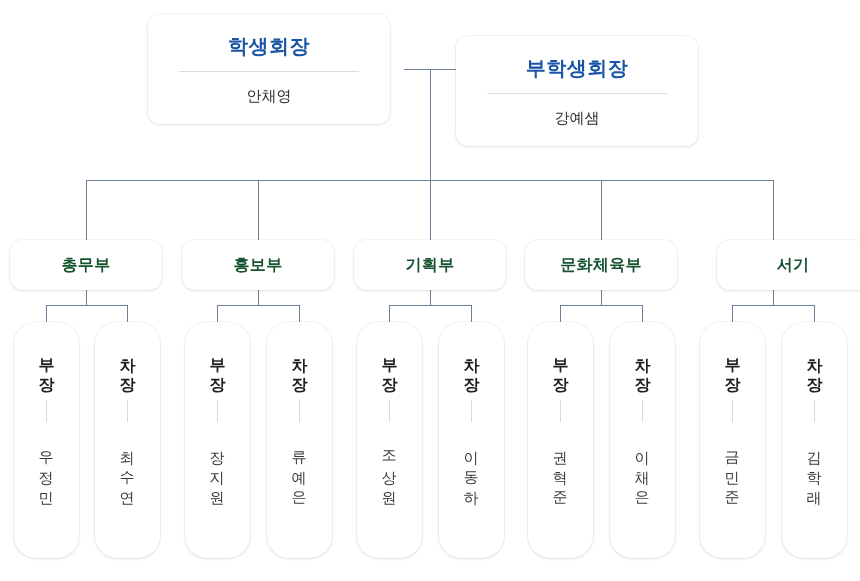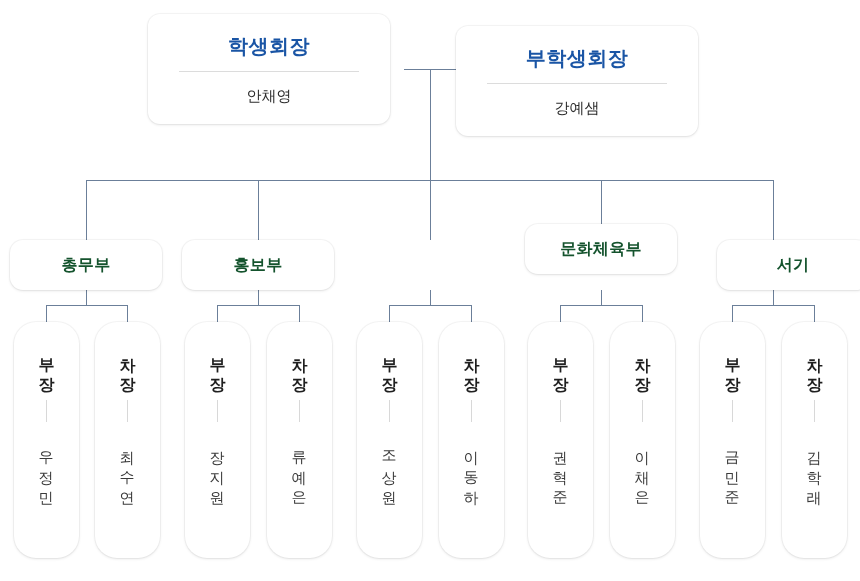--- a/index.html
+++ b/index.html
@@ -164,33 +164,36 @@
   <div class="line h" style="left:732px; top:305px; width:82px;"></div>
   <div class="line v" style="left:732px; top:305px; height:18px;"></div>
   <div class="line v" style="left:814px; top:305px; height:18px;"></div>
 
   <div class="card exec-card" style="left:148px; top:14px;">
     <div class="exec-title">학생회장</div>
     <div class="exec-divider"></div>
     <div class="exec-name">안채영</div>
   </div>
 
-  <div class="card exec-card" style="left:456px; top:26px;">
+  <div class="card exec-card" style="left:456px; top:36px;">
     <div class="exec-title">부학생회장</div>
     <div class="exec-divider"></div>
     <div class="exec-name">강예샘</div>
   </div>
 
   <div class="card dept-card" style="left:10px; top:240px; width:152px;">
     <div class="dept-title">총무부</div>
   </div>
   <div class="card dept-card" style="left:182px; top:240px; width:152px;justify-content:center;">
     <div class="dept-title">홍보부</div>
   </div>
-  <div class="card dept-card" style="left:525px; top:224px; width:152px;">
+  <div class="card dept-card" style="left:354px; top:240px; width:152px;">
+    <div class="dept-title">기획부</div>
+  </div>
+  <div class="card dept-card" style="left:525px; top:240px; width:152px;">
     <div class="dept-title">문화체육부</div>
   </div>
   <div class="card dept-card" style="left:717px; top:240px; width:152px;">
     <div class="dept-title">서기</div>
   </div>
 
   <div class="card member-card" style="left:14px; top:322px;">
     <div class="member-role">부장</div>
     <div class="member-divider"></div>
     <div class="member-name">우정민</div>

